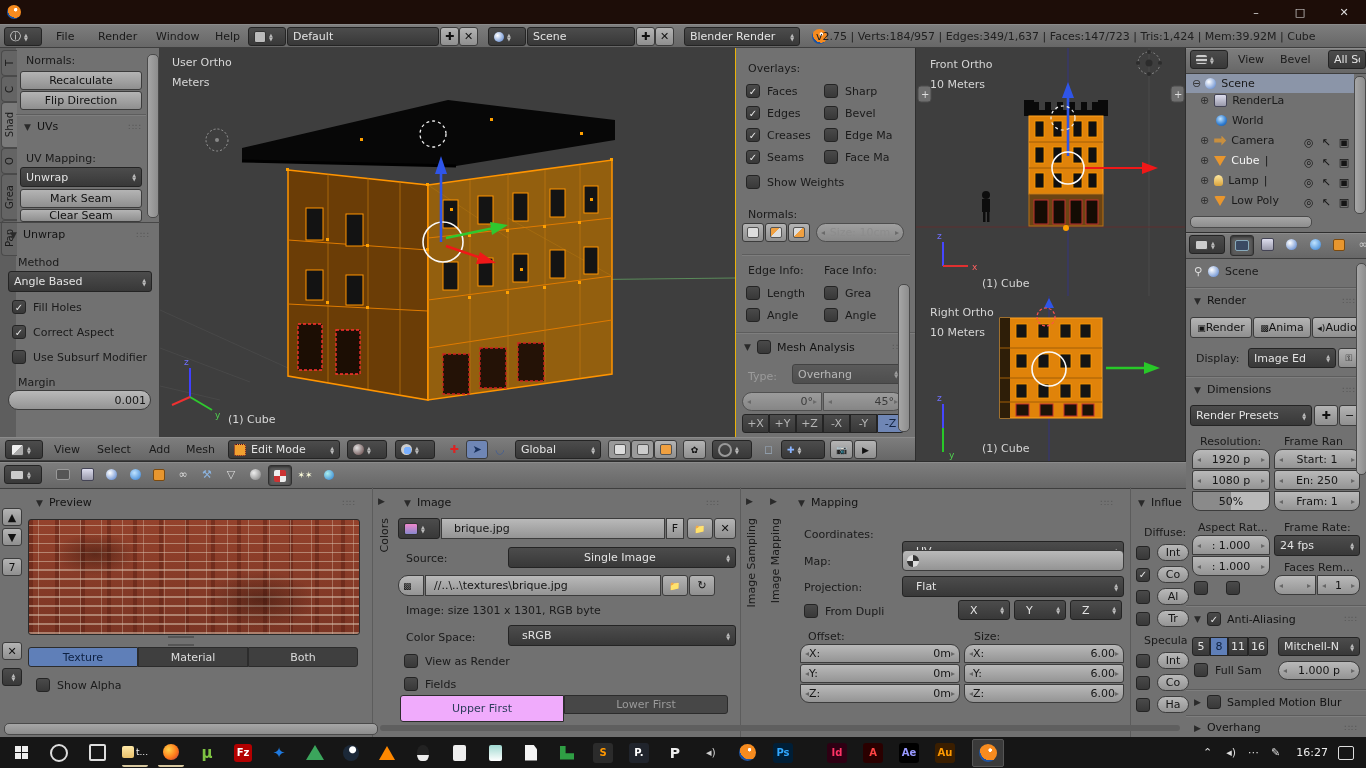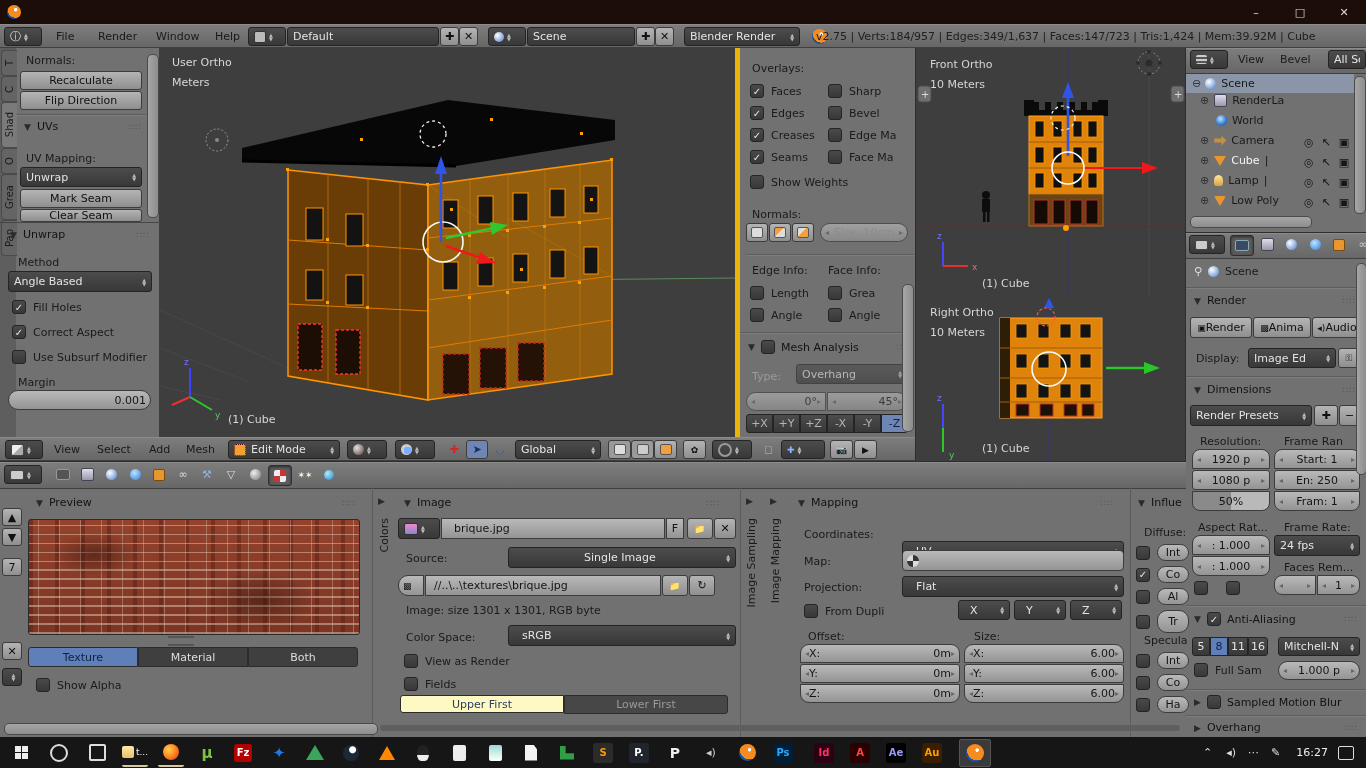--- a/index.html
+++ b/index.html
@@ -252,21 +252,21 @@
       <line x1="30" y1="349" x2="12" y2="357" stroke="#f03030" stroke-width="2"></line>
       <text x="24" y="317" fill="#7070ff" font-size="9">z</text>
       <text x="55" y="370" fill="#50d050" font-size="9">y</text>
     </g>
     <text x="12" y="18" fill="#d8d8d8" font-size="11">User Ortho</text>
     <text x="12" y="38" fill="#d8d8d8" font-size="11">Meters</text>
     <text x="68" y="375" fill="#d8d8d8" font-size="11">(1) Cube</text>
   </svg>
 </div>
 
-<div class="region" style="left:735px;top:48px;width:180px;height:389px;background:#717171;border-left:5px solid #eab308">
+<div class="region" style="left:735px;top:48px;width:180px;height:389px;background:#717171;border-left:1px solid #eab308">
   <span class="t lbl" style="left:12px;top:14px">Overlays:</span>
   <div class="crow" style="left:10px;top:36px">
       <span class="chk on">✓</span>
       <span class="lbl">Faces</span>
     </div>
   <div class="crow" style="left:88px;top:36px">
       <span class="chk"></span>
       <span class="lbl">Sharp</span>
     </div>
   <div class="crow" style="left:10px;top:58px">
@@ -930,21 +930,21 @@
     </div>
   <div class="crow" style="left:404px;top:192px">
       <span class="chk"></span>
       <span class="lbl">View as Render</span>
     </div>
   <div class="crow" style="left:404px;top:215px">
       <span class="chk"></span>
       <span class="lbl">Fields</span>
     </div>
   <div class="seg" style="left:400px;top:233px;width:328px">
-    <div style="background:#fef9c3;color:#2e3d5c;border-radius:3px 0 0 3px;height:18px">Upper First</div>
+    <div style="background:#f0abfc;color:#2e3d5c;border-radius:3px 0 0 3px;height:27px">Upper First</div>
     <div style="background:#474747;color:#9a9a9a;border-radius:0 3px 3px 0;height:19px">Lower First</div>
   </div>
 
   <div style="position:absolute;left:740px;top:25px;width:1px;height:251px;background:#5c5c5c"></div>
   <div class="ph" style="left:746px;top:34px">
       <span class="tri">▶</span>
     </div>
   <span class="t vtext" style="left:745px;top:56px">Image Sampling</span>
   <div class="ph" style="left:770px;top:34px">
       <span class="tri">▶</span>
@@ -1045,21 +1045,21 @@
       </span>
     </div>
   <div class="crow" style="left:1136px;top:126px">
       <span class="chk"></span>
       <span class="st" style="width:32px;height:17px;overflow:hidden">
         <span class="cap">Al</span>
       </span>
     </div>
   <div class="crow" style="left:1136px;top:148px">
       <span class="chk"></span>
-      <span class="st" style="width:32px;height:23px;overflow:hidden">
+      <span class="st" style="width:32px;height:17px;overflow:hidden">
         <span class="cap">Tr</span>
       </span>
     </div>
   <span class="t lbl" style="left:1144px;top:172px">Specula</span>
   <div class="crow" style="left:1136px;top:190px">
       <span class="chk"></span>
       <span class="st" style="width:32px;height:17px;overflow:hidden">
         <span class="cap">Int</span>
       </span>
     </div>
@@ -1146,21 +1146,21 @@
     </div>
   <div class="ticon" style="margin-left:10px">
       <span style="color:#ccc">◂)</span>
     </div>
   <div class="ticon" style="margin-left:10px">
       <span class="blogo" style="width:17px;height:17px"></span>
     </div>
   <div class="ticon" style="margin-left:10px">
       <span class="tsq" style="background:#001e36;color:#31a8ff">Ps</span>
     </div>
-  <div class="ticon" style="margin-left:15px">
+  <div class="ticon" style="margin-left:28px">
       <span class="tsq" style="background:#2e0013;color:#ff3366">Id</span>
     </div>
   <div class="ticon" style="margin-left:10px">
       <span class="tsq" style="background:#2a0000;color:#ff4444">A</span>
     </div>
   <div class="ticon" style="margin-left:10px">
       <span class="tsq" style="background:#000000;color:#9999ff">Ae</span>
     </div>
   <div class="ticon" style="margin-left:10px">
       <span class="tsq" style="background:#3a1e00;color:#ff9a00">Au</span>

